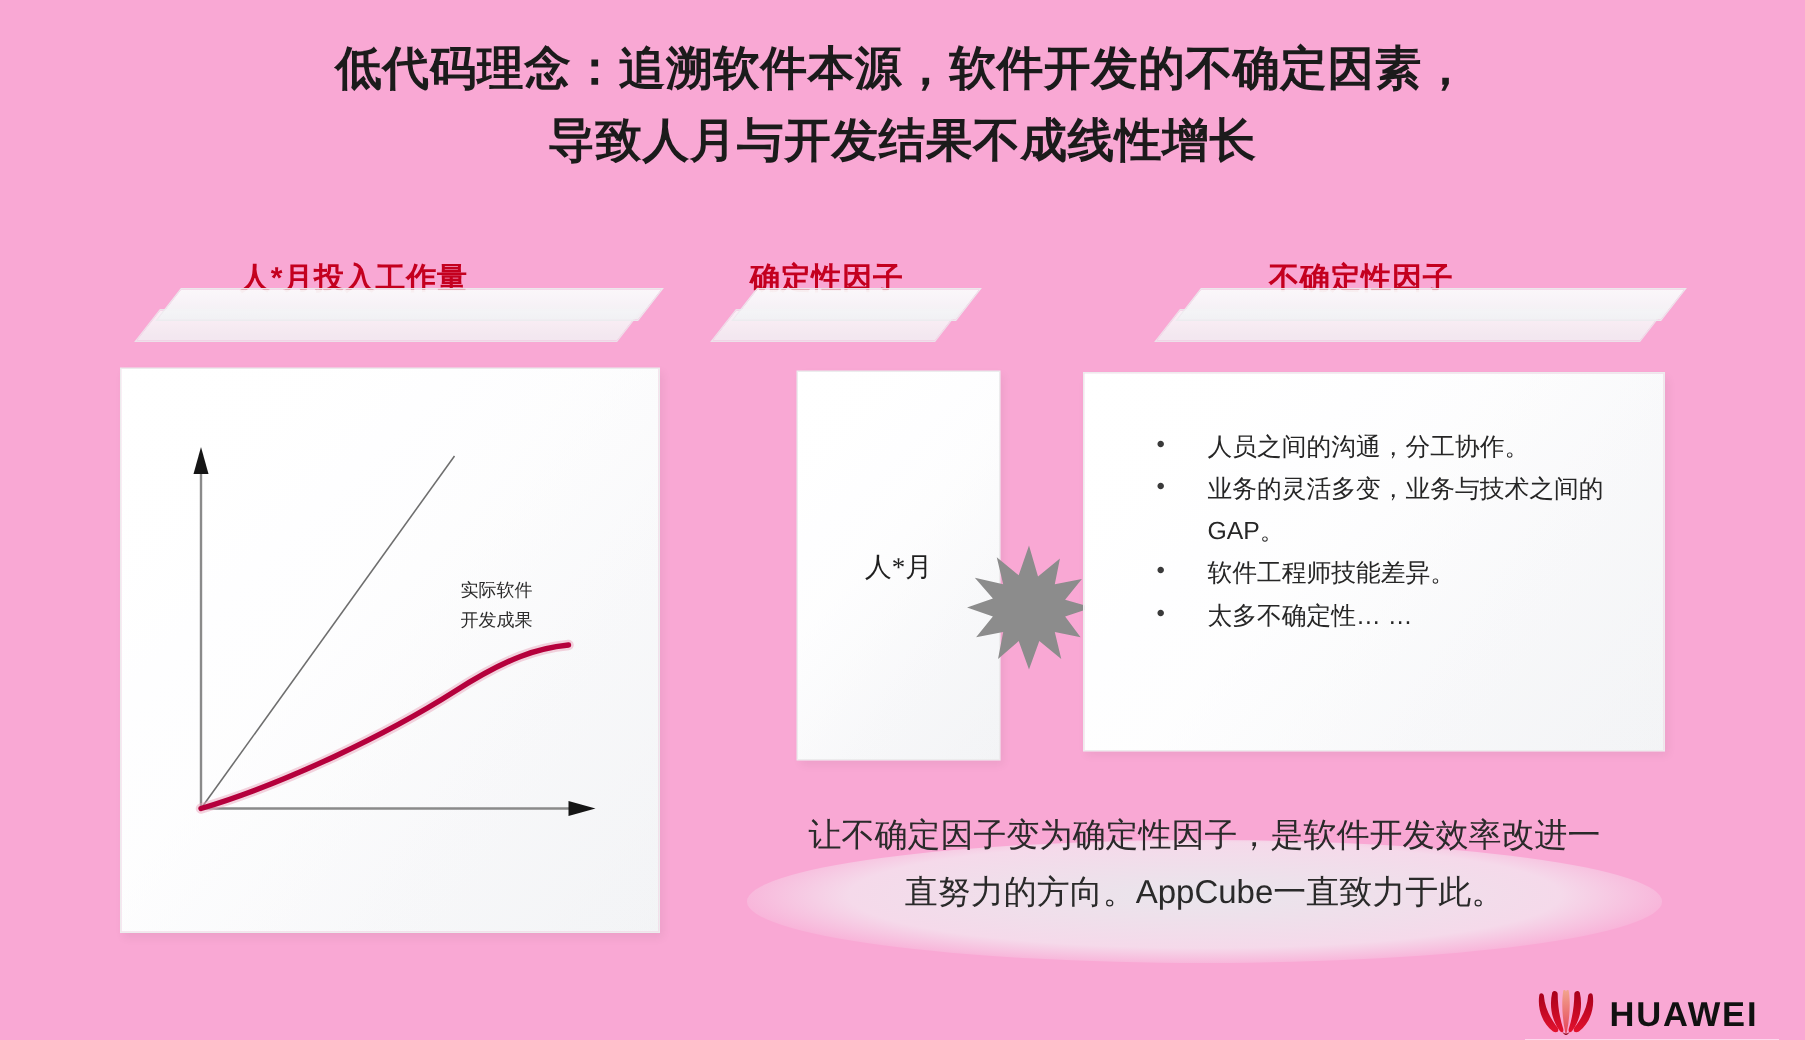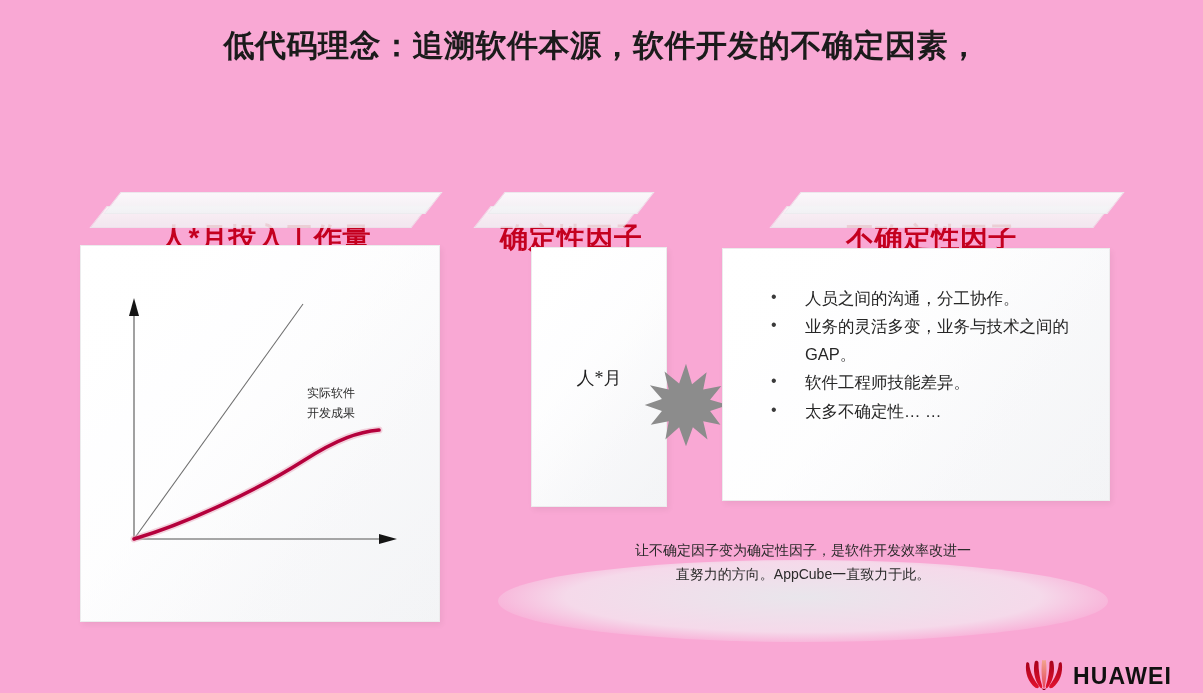--- a/index.html
+++ b/index.html
@@ -32,26 +32,25 @@
     font-weight: bold;
     line-height: 1.55;
     letter-spacing: 0.5px;
     color: #1b1b1b;
   }
   .slide-title .line { display: block; }
 
   
   .section-heading {
     position: absolute;
-    font-size: 28px;
+    font-size: 20px;
     font-weight: bold;
     color: #c4001f;
     white-space: nowrap;
     letter-spacing: 0.5px;
-    margin-top: 47px;
   }
   #heading-left   { left: 160px; top: 172px; }
   #heading-mid    { left: 500px; top: 172px; }
   #heading-right  { left: 846px; top: 172px; }
 
   
   .sheet-stack {
     position: absolute;
     pointer-events: none;
   }
@@ -176,21 +175,21 @@
                 rgba(243,244,246,0.65) 55%,
                 rgba(255,255,255,0) 78%);
     pointer-events: none;
   }
   .caption {
     position: absolute;
     left: 498px;
     top: 538px;
     width: 610px;
     text-align: center;
-    font-size: 14px;
+    font-size: 22px;
     line-height: 1.72;
     color: #2a2a2a;
   }
   .caption .line { display: block; }
 
   
   #huawei-logo {
     position: absolute;
     left: 1024px;
     top: 660px;
@@ -208,20 +207,21 @@
     line-height: 1;
   }
 </style>
 </head>
 <body>
 
 <div id="slide">
 
   <div class="slide-title">
     <span class="line">低代码理念：追溯软件本源，软件开发的不确定因素，</span>
+    <span class="line">导致人月与开发结果不成线性增长</span>
   </div>
 
   <div class="section-heading" id="heading-left">人*月投入工作量</div>
 
   <div class="sheet-stack" id="stack-left">
     <div class="sheet s2"></div>
     <div class="sheet s1"></div>
   </div>
 
   <div class="panel" id="panel-left">

